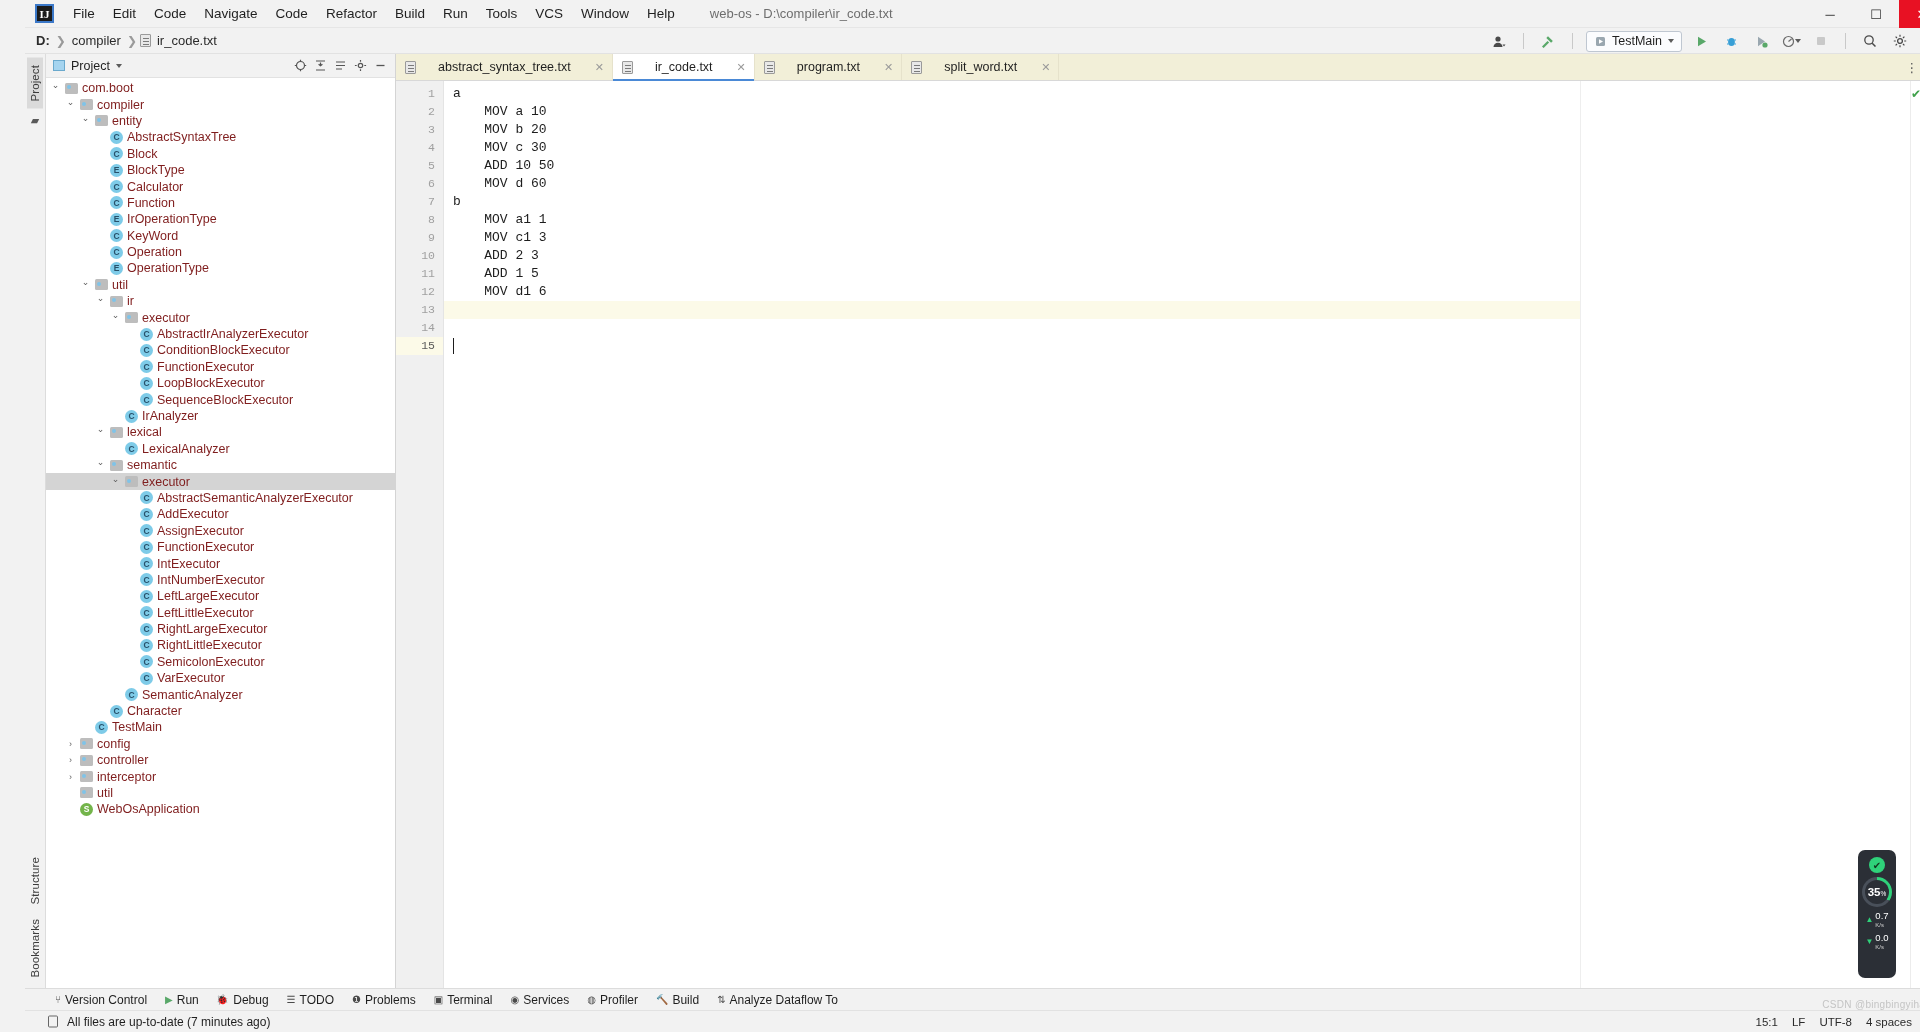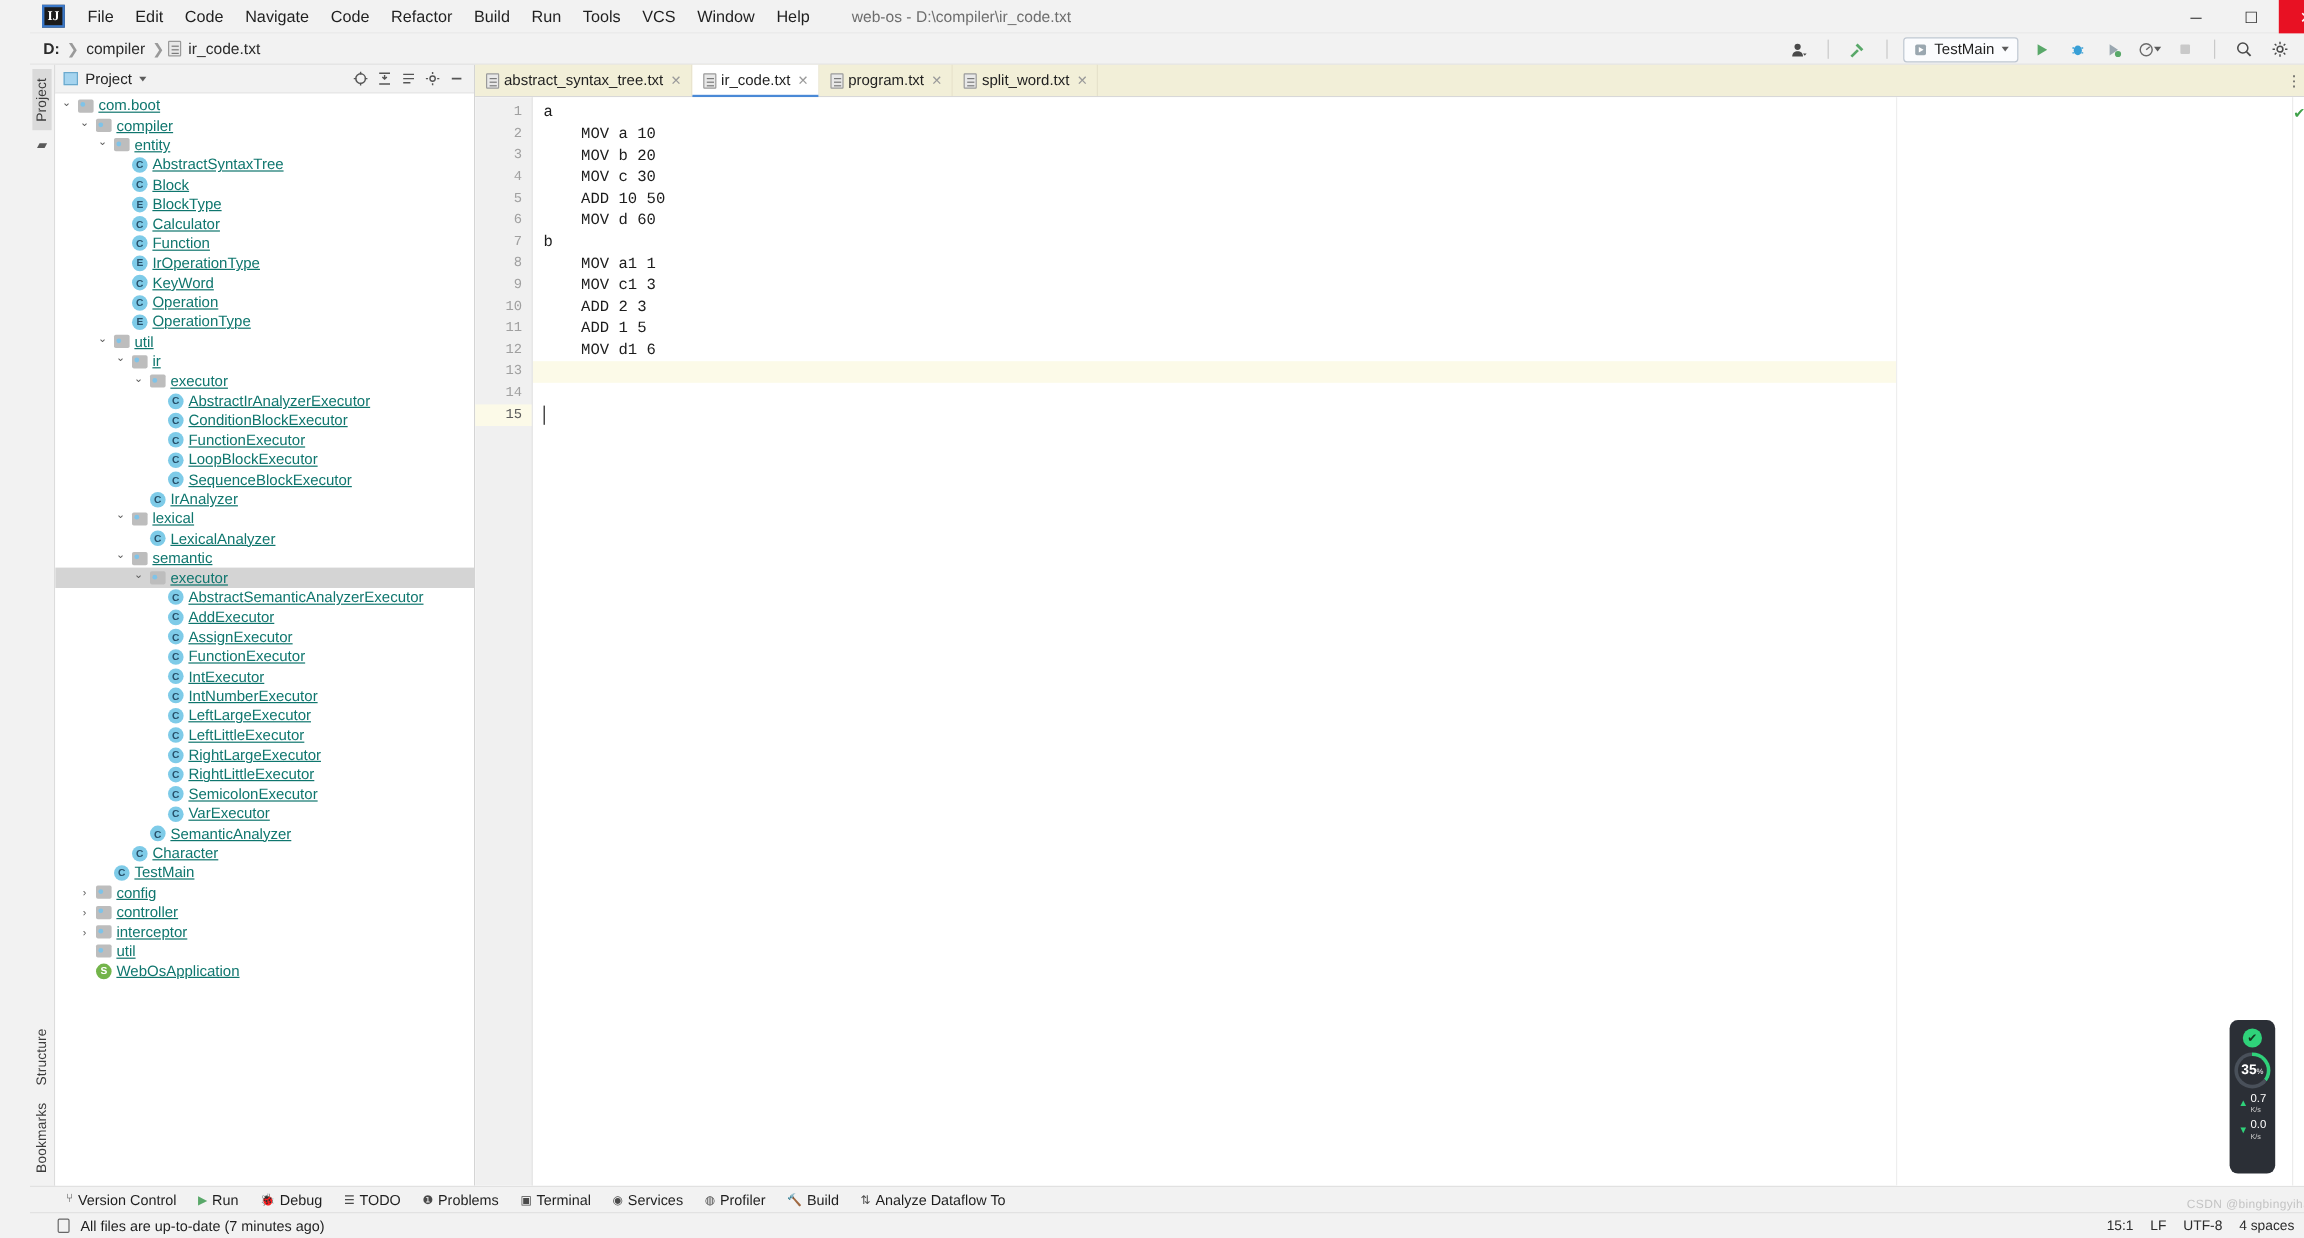--- a/index.html
+++ b/index.html
@@ -115,34 +115,34 @@
     content: ""; position: absolute; left: 1.5px; top: 2.5px;
     width: 4px; height: 4px; background: #7fc3e8; border-radius: 50%;
   }
   .cicon {
     width: 13px; height: 13px; border-radius: 50%; background: #7ecbe8;
     color: #27506a; font-size: 8.5px; font-weight: bold;
     display: flex; align-items: center; justify-content: center; flex: 0 0 13px;
     font-family: "Liberation Sans", sans-serif;
   }
   .cicon.spring { background: #73b44a; color: #fff; border-radius: 50%; }
-  .tlabel { color: #0f766e; text-decoration: underline; }
+  .tlabel { color: #7f1d1d; }
   .tree-scroll {
     position: absolute; right: 1px; top: 90px; width: 6px; height: 420px;
     background: #c9c9c9; border-radius: 3px;
   }
 
   
   .editor-area { flex: 1; display: flex; flex-direction: column; min-width: 0; background: #fff; }
   .tabbar {
     height: 27px; display: flex; align-items: stretch; background: #f2efd8;
     border-bottom: 1px solid #d8d8d8; position: relative;
   }
   .etab {
-    display: flex; align-items: center; gap: 4px; padding: 0 8px 0 9px;
+    display: flex; align-items: center; gap: 22px; padding: 0 8px 0 9px;
     font-size: 12.5px; color: #1f1f1f; background: #f2efd8; position: relative;
     border-right: 1px solid #e6e2cb;
   }
   .etab.active { background: #ffffff; }
   .etab.active::after {
     content: ""; position: absolute; left: 0; right: 0; bottom: -1px; height: 2px; background: #4a89d6;
   }
   .file-ico {
     width: 11px; height: 13px; background: #e8e8e8; border: 1px solid #9a9a9a;
     position: relative; flex: 0 0 11px; border-radius: 1px;

